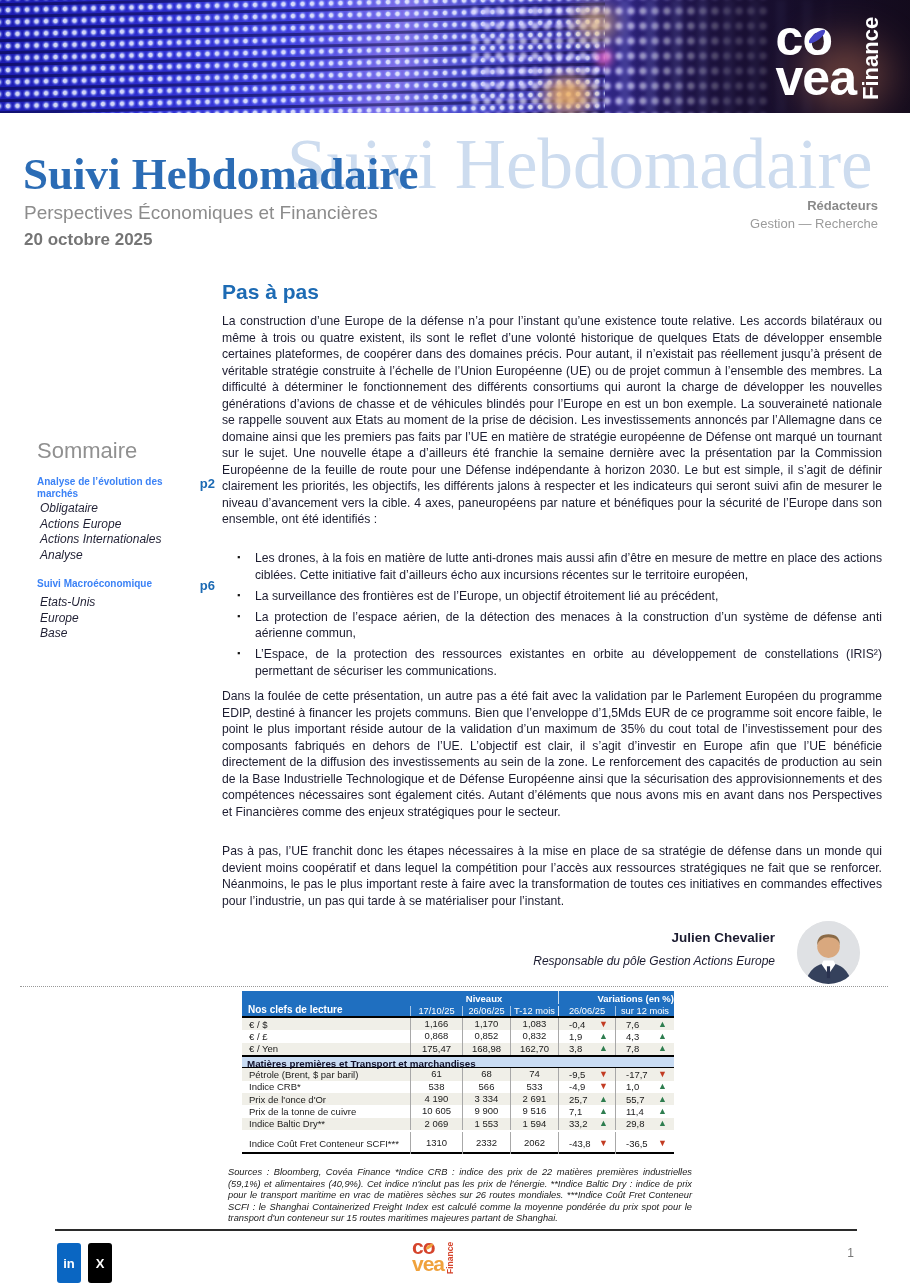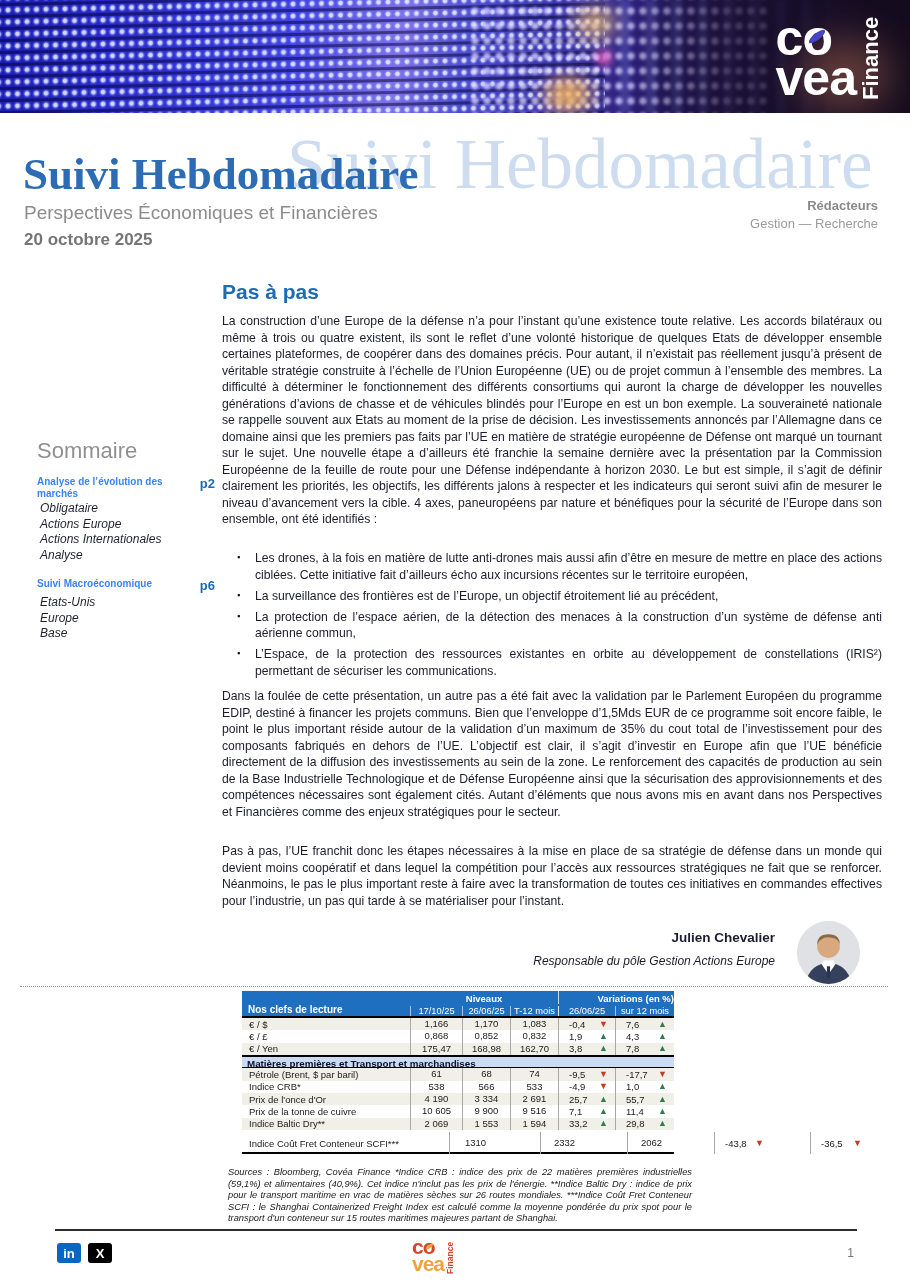--- a/index.html
+++ b/index.html
@@ -93,31 +93,31 @@
   .thead .h-c { grid-row:2; text-align:center; font-size:9.3px; border-left:1px solid rgba(255,255,255,.6); align-self:center; }
   .thead .h-c.gv { border-left:1px solid rgba(255,255,255,.85); }
   .sec { background:#c9dcf3; font-weight:bold; font-size:9.8px; height:13px; line-height:13px;
     padding-left:5px; border-top:2px solid #000; border-bottom:1.5px solid #000; color:#10102a; }
   .kftable .thead { border-bottom:2px solid #000; }
   .drow { height:12.4px; }
   .drow.alt { background:#f0efe8; }
   .drow .c-lbl { padding-left:7px; }
   .drow .c-val { text-align:center; border-left:1px solid #a8a8a8; height:100%; line-height:12.4px; }
   .drow .c-var { display:flex; justify-content:space-between; align-items:center; border-left:1px solid #a8a8a8; height:100%; padding:0 7px 0 10px; }
-  .drow.scfi { height:22px; margin-top:2px; border-bottom:2.5px solid #000;gap:39px; }
+  .drow.scfi { height:22px; margin-top:2px; border-bottom:2.5px solid #000; }
   .drow.scfi .c-val { line-height:22px; }
   .arr { font-size:9px; line-height:1; }
   .arr.up { color:#2e7d4f; } .arr.down { color:#c23b22; }
 
   .sources { position:absolute; left:228px; top:1167px; width:464px; font-size:9.3px; line-height:11.6px;
     font-style:italic; color:#222; text-align:justify; }
 
   
   .f-rule { position:absolute; left:55px; top:1229px; width:802px; border-top:2px solid #2b2b2b; }
-  .sicon { position:absolute; top:1243px; width:24px; height:20px; border-radius:3px; color:#fff;
+  .sicon { position:absolute; top:1243px; width:24px; height:40px; border-radius:3px; color:#fff;
     display:flex; align-items:center; justify-content:center; font-weight:bold; font-size:13px; cursor:pointer; }
   .li { left:57px; background:#0a66c2; }
   .xx { left:88px; background:#000; }
   .pagenum { position:absolute; right:56px; top:1246px; font-size:12px; color:#777; }
 </style>
 </head>
 <body>
 
 <div id="page">
 

